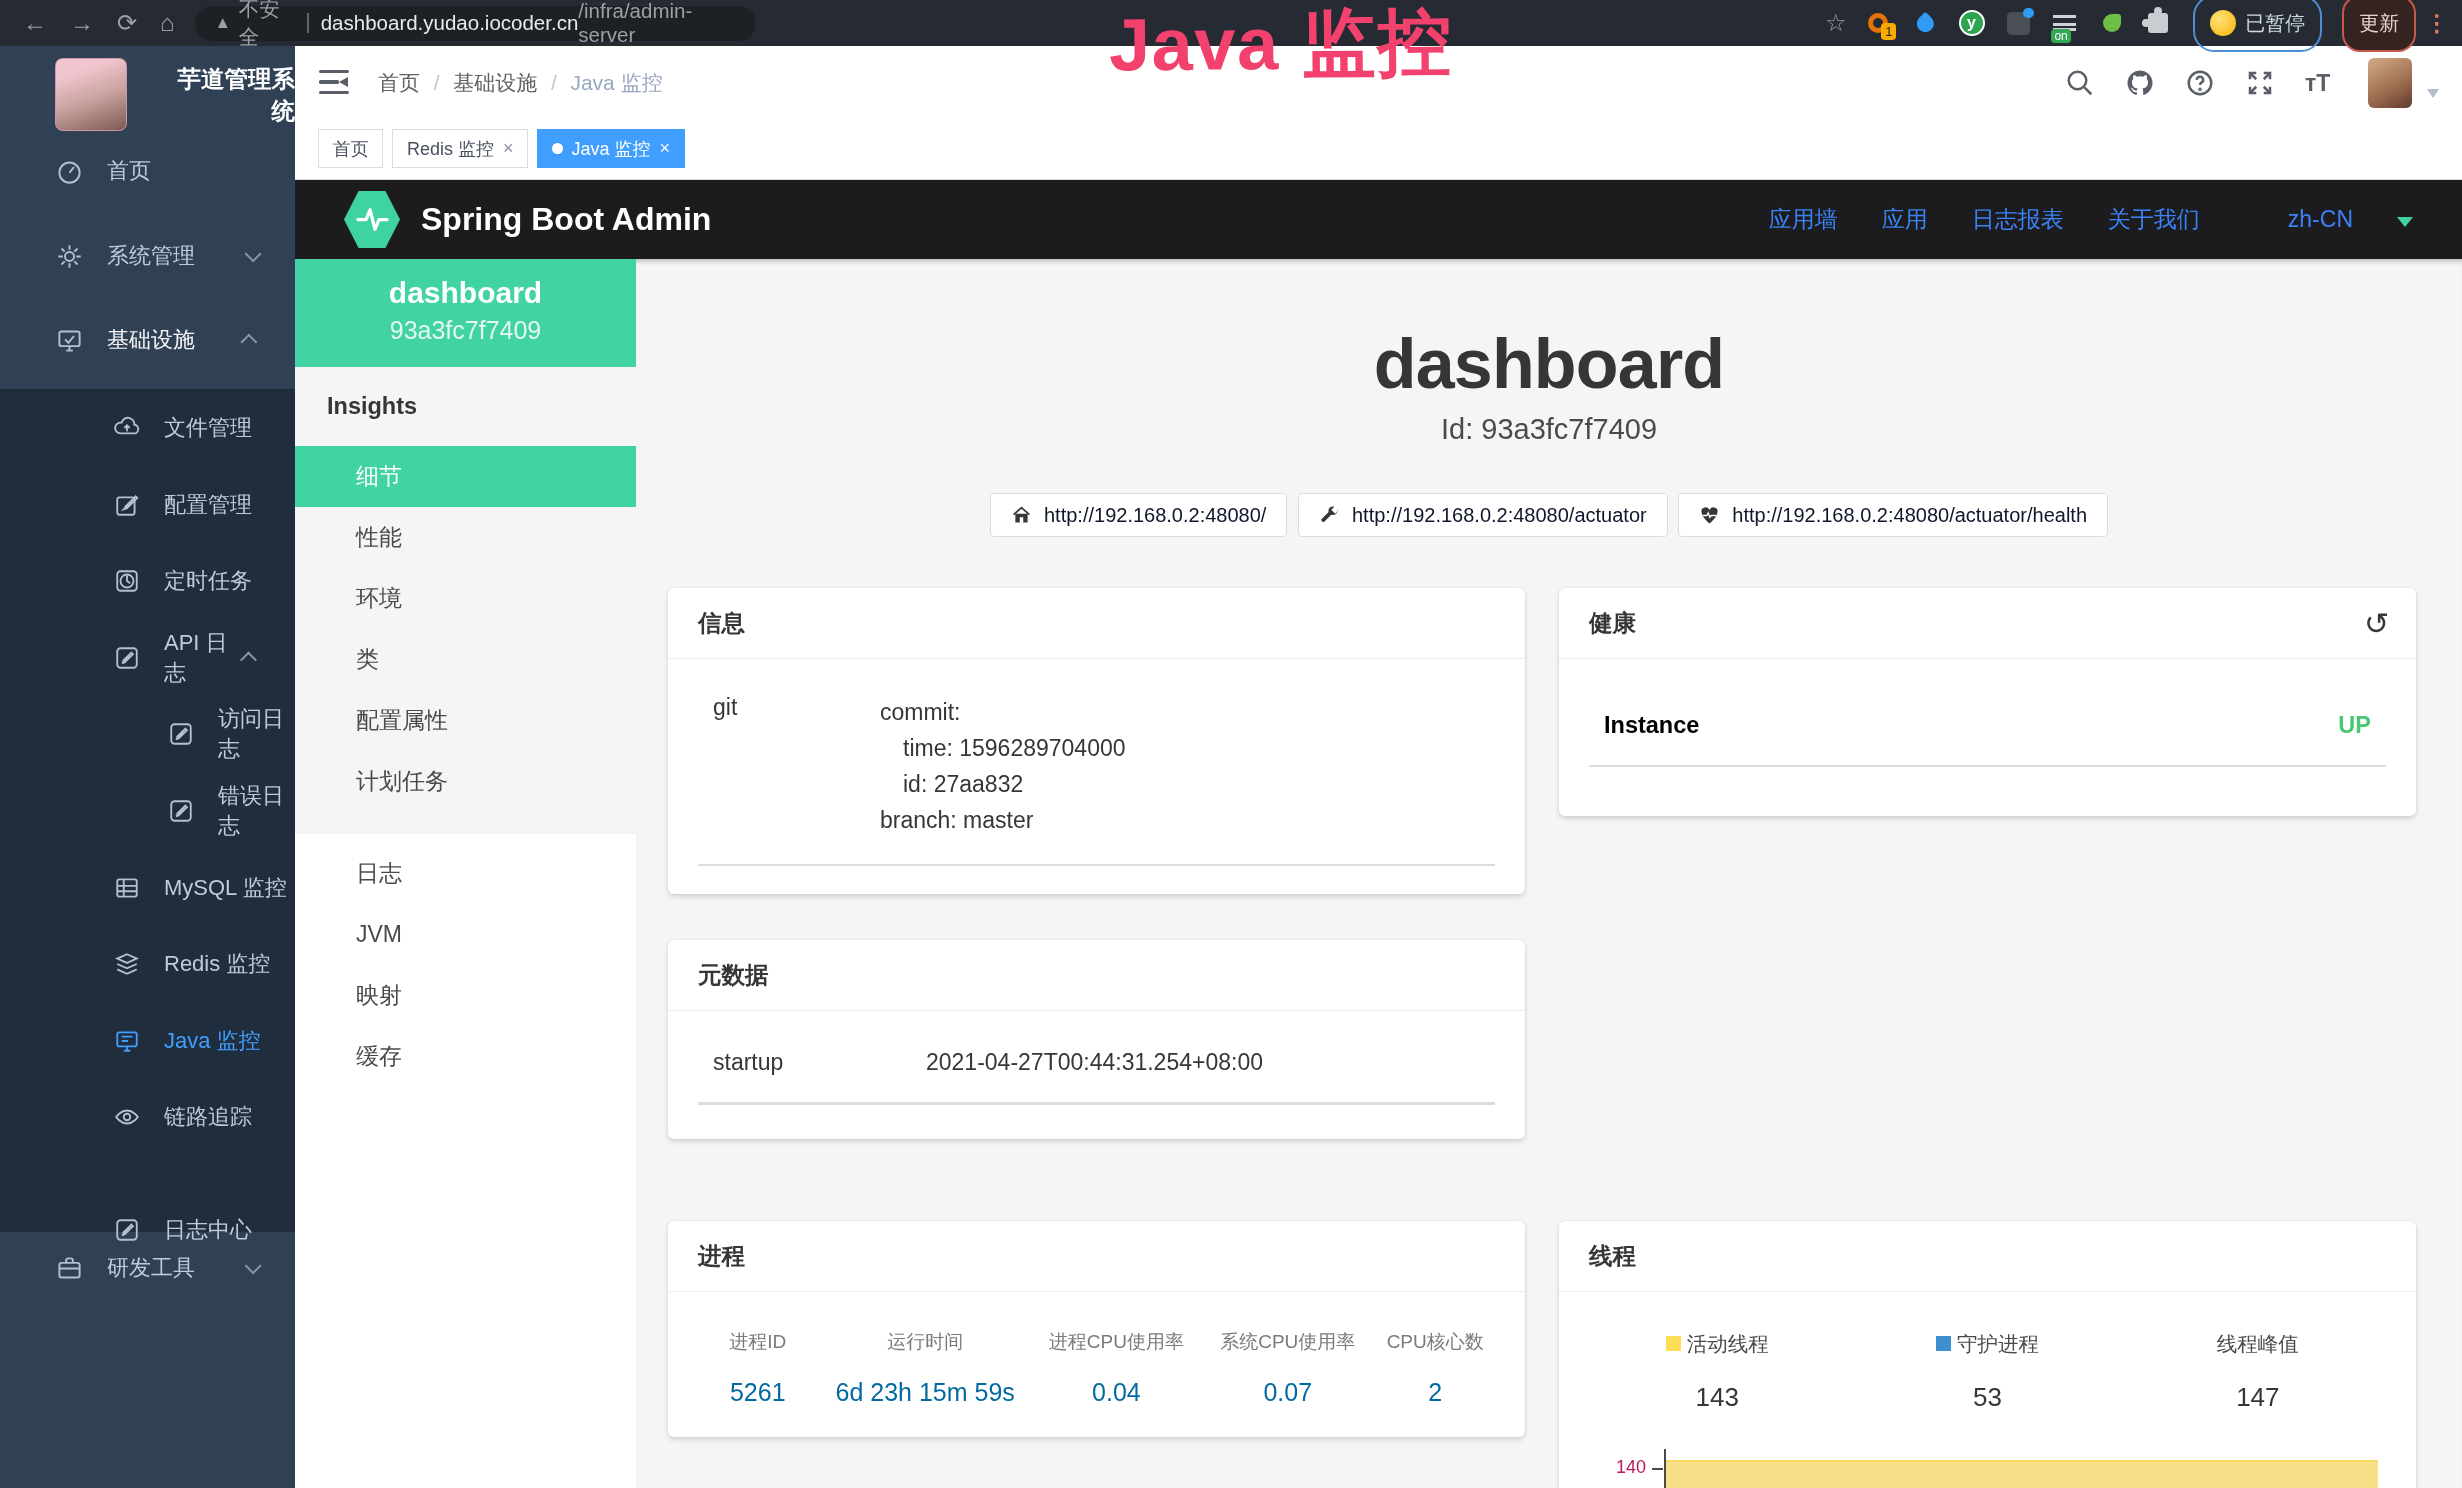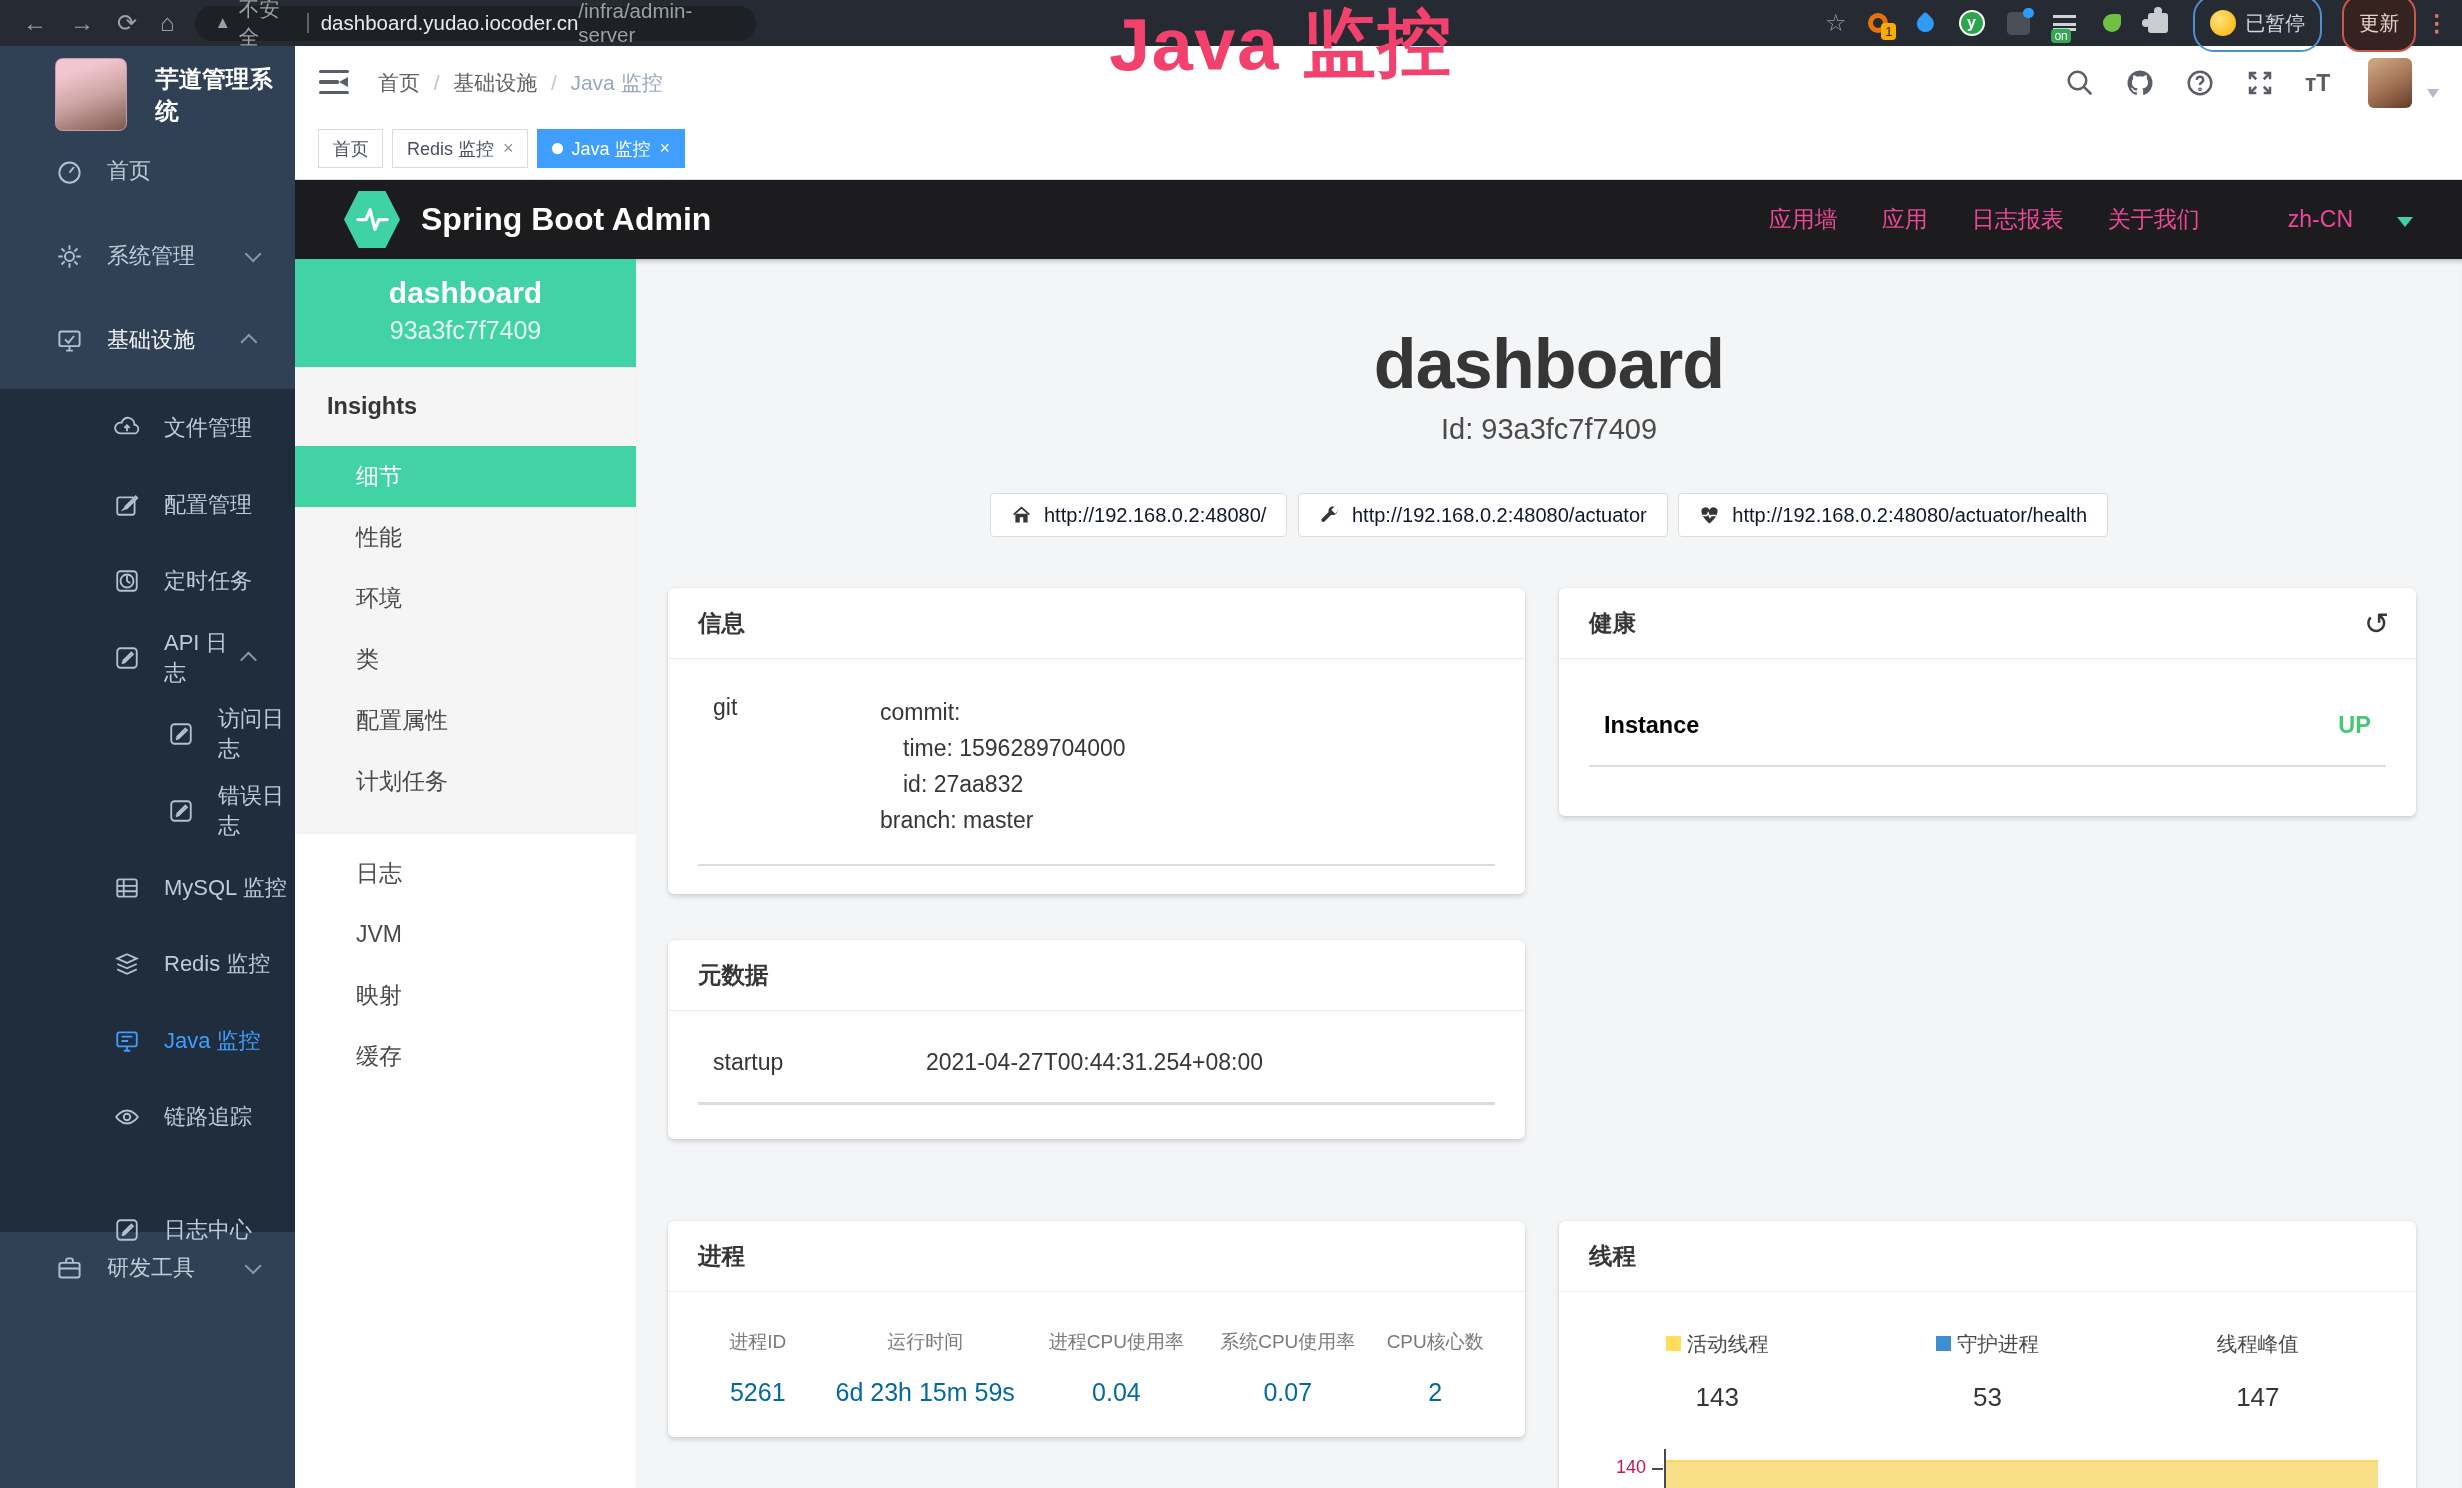--- a/index.html
+++ b/index.html
@@ -32,21 +32,21 @@
   .pill { display:flex; align-items:center; border-radius:21px; padding:13px 15px; font-size:20px; margin-left:20px; }
   .pill.paused { border:2.3px solid #4e8ed3; color:#cfd8e3; }
   .face { width:26px; height:26px; border-radius:50%; background:radial-gradient(circle at 35% 35%, #ffe27a, #f5b301); margin-right:9px; }
   .pill.update { border:2.3px solid #c9584a; color:#e6d0cc; background:#342320; border-radius:18px; }
   .kebab { color:#e07a5f; font-size:23px; font-weight:bold; margin-left:9px; letter-spacing:0; }
 
   
   .sidebar { position:absolute; top:46px; left:0; width:295px; height:1443px; background:#304156; color:#bfcbd9; z-index:3; }
   .logo-row { position:absolute; top:12px; left:55px; display:flex; align-items:center; }
   .logo-img { width:73px; height:73px; border-radius:7.6px; background:linear-gradient(160deg,#f2c6cf 20%,#caa3a0 55%,#7c5a50); border:1.5px solid #c9a; }
-  .logo-title { margin-left:28px; font-size:23.5px; font-weight:bold; color:#fff; }
+  .logo-title { margin-left:28px; font-size:23.5px; font-weight:bold; color:#fff;text-align:right; }
   .m-item { position:absolute; left:0; width:100%; height:62px; display:flex; align-items:center; font-size:22px; padding-left:56px; }
   .m-item .mi { width:27px; height:27px; margin-right:24px; flex:0 0 27px; }
   .submenu { position:absolute; top:343px; left:0; width:100%; height:843px; background:#1f2d3d; }
   .s-item { position:absolute; left:0; width:100%; height:77px; display:flex; align-items:center; font-size:22px; padding-left:114px; }
   .s-item .mi { width:26px; height:26px; margin-right:24px; flex:0 0 26px; }
   .s-item.lvl2 { padding-left:168px; }
   .s-item.active { color:#409eff; }
   .chev { margin-left:auto; margin-right:38px; width:12px; height:12px; border-right:2.3px solid #8a97a5; border-bottom:2.3px solid #8a97a5; }
   .chev.down { transform:rotate(45deg) translateY(-3px); }
   .chev.up { transform:rotate(-135deg) translateY(-3px); }
@@ -72,21 +72,21 @@
   .tab .x { margin-left:9px; font-size:18px; color:#8a919c; }
   .tab.active { background:#409eff; border-color:#409eff; color:#fff; }
   .tab.active .dot { width:10.6px; height:10.6px; border-radius:50%; background:#fff; margin-right:9px; }
   .tab.active .x { color:#fff; }
 
   
   .sba { position:absolute; top:180px; left:295px; right:0; bottom:0; }
   .sba-head { position:absolute; top:0; left:0; right:0; height:79px; background:#1c1c1e; display:flex; align-items:center; padding:0 49px; }
   .hex { width:56px; height:62px; background:#3fd2a2; clip-path:polygon(26% 4%, 74% 4%, 100% 50%, 74% 96%, 26% 96%, 0% 50%); display:flex; align-items:center; justify-content:center; }
   .brand { margin-left:21px; color:#fff; font-size:32px; font-weight:bold; }
-  .sba-nav { margin-left:auto; display:flex; align-items:center; color:#ec4899; font-size:23px; }
+  .sba-nav { margin-left:auto; display:flex; align-items:center; color:#3b82f6; font-size:23px; }
   .sba-nav span { margin-left:44px; }
   .lang { display:flex; align-items:center; }
   .gcaret { margin-left:10.6px; border-top:10.6px solid #3fd2a2; border-left:8.3px solid transparent; border-right:8.3px solid transparent; margin-top:4.6px; }
 
   .sba-side { position:absolute; top:79px; left:0; width:341px; bottom:0; background:#fff; }
   .app-block { height:108px; background:#42d3a4; color:#fff; text-align:center; padding-top:16.7px; }
   .app-name { font-size:30px; font-weight:bold; }
   .app-id { font-size:25px; color:rgba(255,255,255,.85); margin-top:6px; }
   .ins-panel { background:#f5f5f5; padding-bottom:20px; box-shadow:0 1.5px 2.3px rgba(0,0,0,.08); }
   .ins-label { height:79px; line-height:79px; padding-left:32px; font-size:23.5px; font-weight:bold; color:#363636; }

